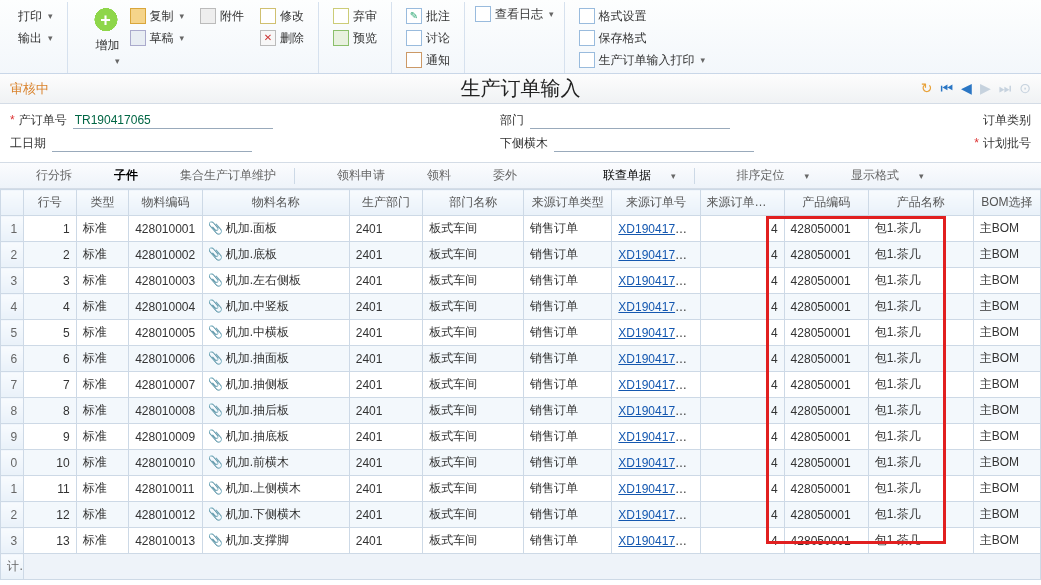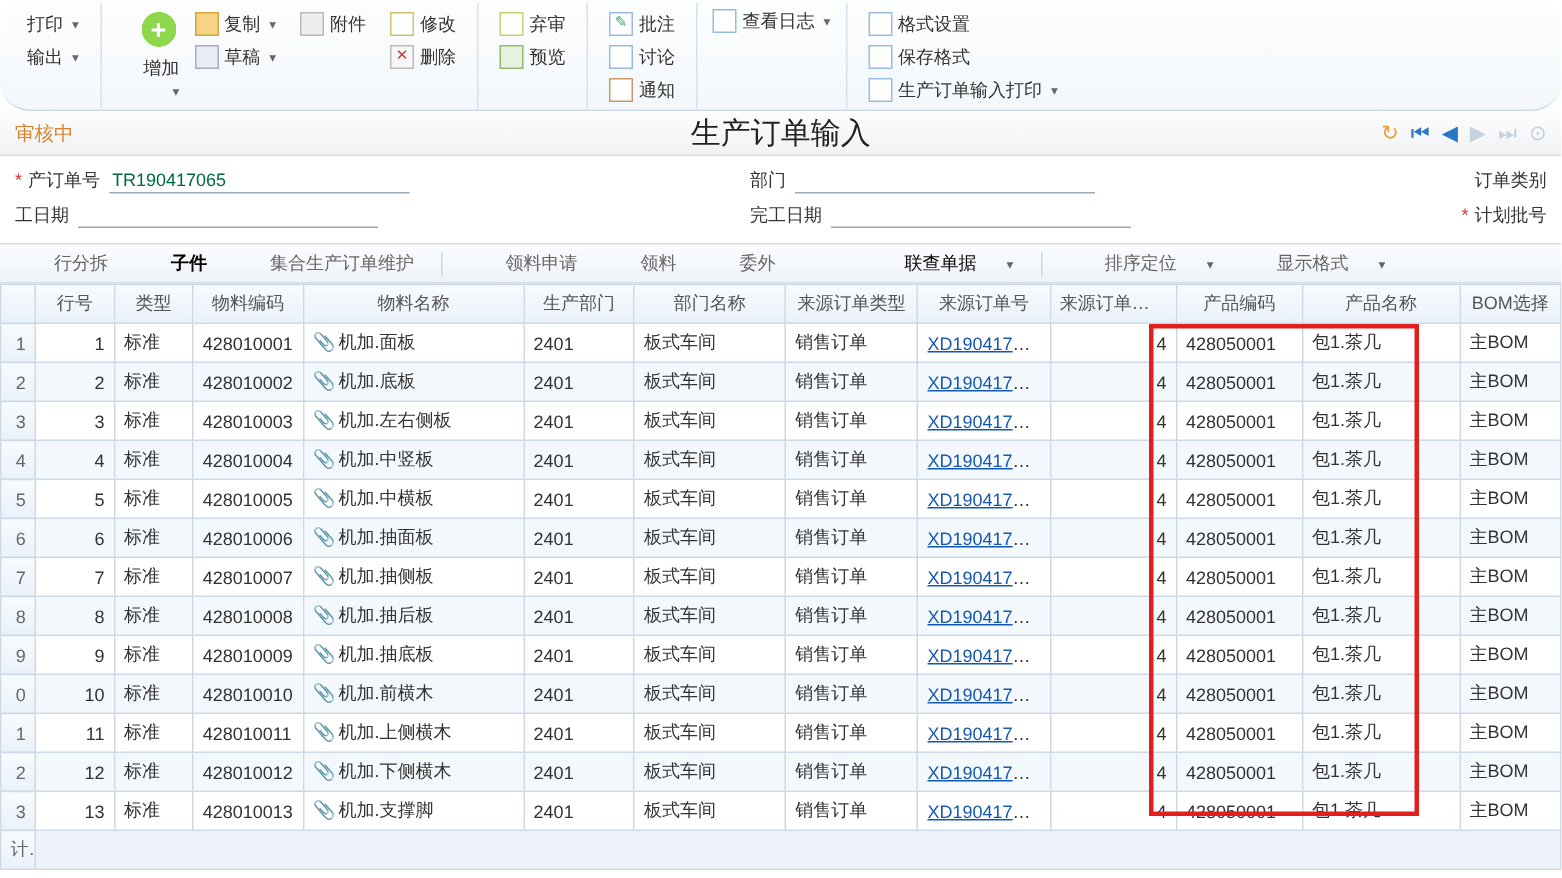--- a/index.html
+++ b/index.html
@@ -12,21 +12,20 @@
     width: 1041px;
   }
   
   .ribbon {
     display: flex;
     align-items: stretch;
     border-bottom: 1px solid #c9d7e8;
     background: linear-gradient(#fdfefe,#f3f7fb);
     height: 74px;
     padding: 2px 4px 0 4px;
-    border-radius: 20px;
   }
   .ribbon-group {
     display: flex;
     align-items: flex-start;
     padding: 2px 6px;
     border-right: 1px solid #d6e1ee;
   }
   .ribbon-col { display:flex; flex-direction:column; gap:2px; padding:2px 4px; }
   .ribbon-big {
     display:flex; flex-direction:column; align-items:flex-end; justify-content:center;
@@ -266,21 +265,21 @@
     <div class="formcell c3">
       <span class="flabel">订单类别</span>
     </div>
   </div>
   <div class="formrow">
     <div class="formcell c1">
       <span class="flabel">工日期</span>
       <input class="finput" style="">
     </div>
     <div class="formcell c2">
-      <span class="flabel">完工日期</span>
+      <span class="flabel">下侧横木</span>
       <input class="finput" style="">
     </div>
     <div class="formcell c3">
       <span class="flabel req">计划批号</span>
     </div>
   </div>
 </div>
 
 <div class="subbar">
   <span class="item">行分拆</span>

